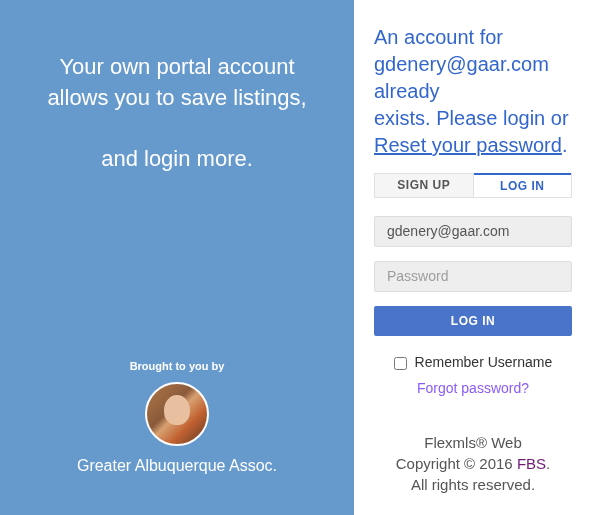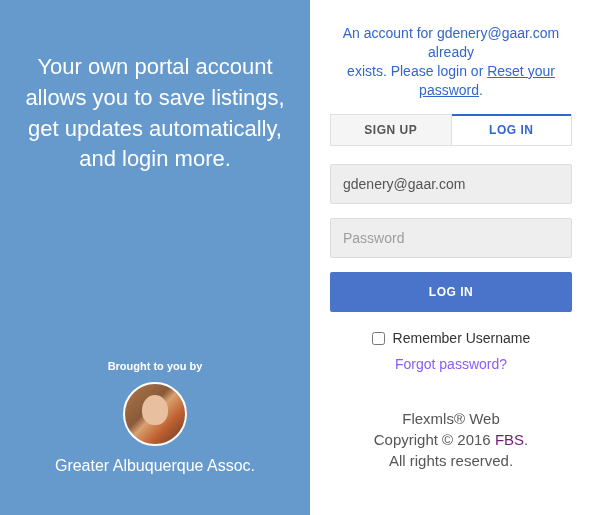--- a/index.html
+++ b/index.html
@@ -3,21 +3,21 @@
 <meta charset="utf-8">
 <style>
   * { box-sizing: border-box; margin: 0; padding: 0; }
   body {
     font-family: -apple-system, BlinkMacSystemFont, "Segoe UI", Arial, sans-serif;
     width: 592px; height: 515px; overflow: hidden;
     background: #fff;
   }
   .container { display: flex; width: 100%; height: 100%; }
   .left {
-    width: 310px; height: 515px;
+    width: 354px; height: 515px;
     background: #6699cc;
     color: #fff;
     padding: 52px 24px 20px 24px;
     text-align: center;
     display: flex; flex-direction: column;
   }
   .left .headline {
     font-size: 22px;
     line-height: 1.4;
     font-weight: 300;
@@ -47,22 +47,21 @@
   }
   .agent-name { font-size: 15px; font-weight: 400; }
   .agent-org { font-size: 16px; font-weight: 300; margin-top: 1px; margin-bottom: 20px;}
   .right {
     flex: 1; padding: 24px 20px 20px 20px;
     display: flex; flex-direction: column;
     align-items: stretch;
   }
   .notice {
     color: #3366cc;
-    font-size: 14px;
-    text-align: center;
+    font-size: 20px;
     line-height: 1.35;
     margin-bottom: 14px;
   }
   .notice .reset {
     text-decoration: underline;
     color: #3366cc;
   }
   .tabs {
     display: flex;
     border: 1px solid #e0e0e0;
@@ -136,21 +135,21 @@
   .footer .fbs { color: #701a75; }
 </style>
 </head>
 <body>
 
 <div class="container">
   <div class="left">
     <div class="headline">
       <span>Your own portal account</span><br>
       <span>allows you to save listings,</span><br>
-      <span>get updates automatically,</span><br>
+      <br>
       <span>and login more.</span>
     </div>
     <div class="spacer"></div>
     <div class="brought">Brought to you by</div>
     <div class="avatar-wrap"></div>
     <div class="agent-org">Greater Albuquerque Assoc.</div>
   </div>
 
   <div class="right">
     <div class="notice">

